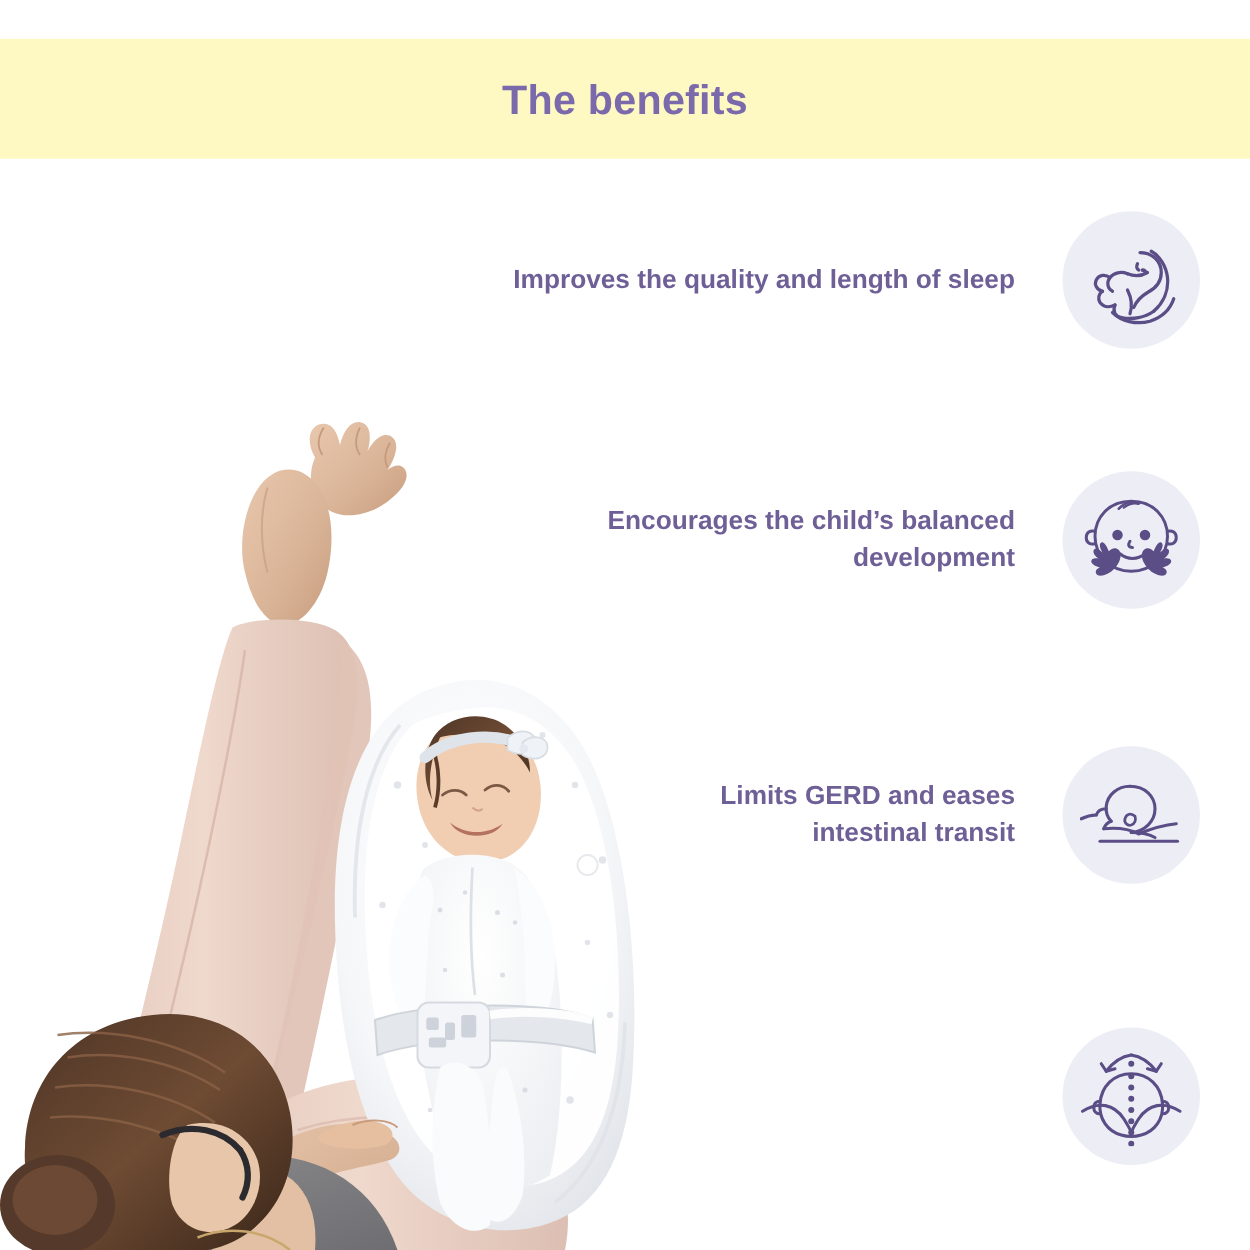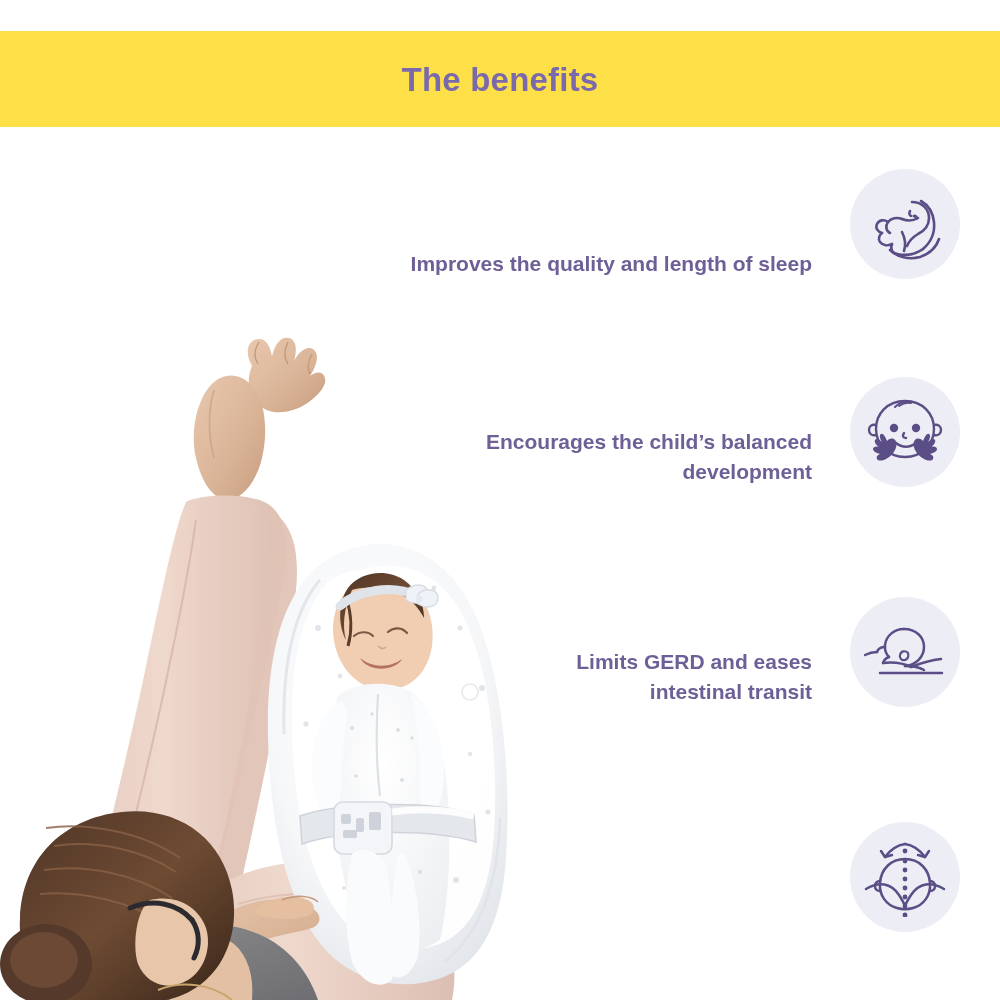--- a/index.html
+++ b/index.html
@@ -19,38 +19,38 @@
     background: #ffffff;
   }
 
   
   .header-band {
     position: absolute;
     left: 0;
     top: 31px;
     width: 1000px;
     height: 96px;
-    background: #fde047;
+    background: #fef9c3;
     display: flex;
     align-items: center;
     justify-content: center;
   }
   .header-title {
     font-size: 33px;
     font-weight: bold;
     color: #7B6AAB;
     letter-spacing: 0.2px;
     line-height: 1;
   }
 
   
   .benefit-row {
     position: absolute;
     display: flex;
-    align-items: flex-end;
+    align-items: center;
     justify-content: flex-end;
     right: 40px;
     width: 560px;
   }
   .benefit-text {
     font-size: 21px;
     font-weight: bold;
     color: #6E6097;
     text-align: right;
     line-height: 1.42;

